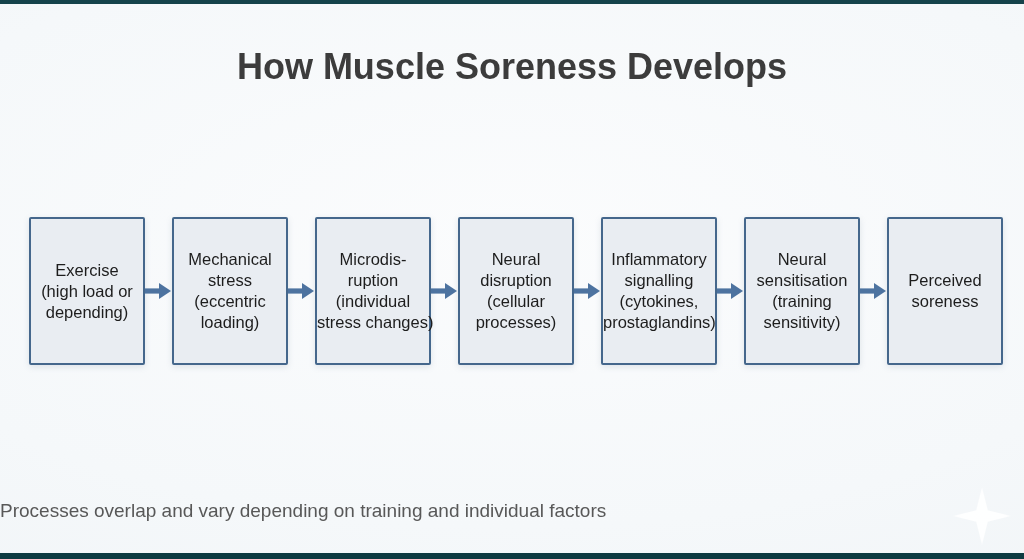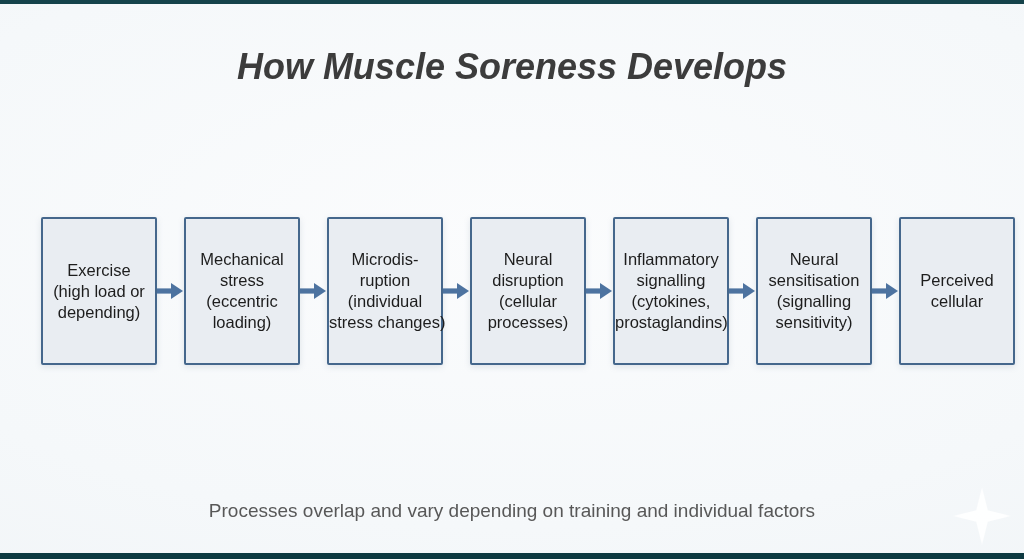--- a/index.html
+++ b/index.html
@@ -8,45 +8,44 @@
     position:relative;width:1024px;height:559px;overflow:hidden;
     background:radial-gradient(ellipse 120% 95% at 50% 42%, #fbfcfd 0%, #f5f8fa 55%, #eff3f6 100%);
   }
   .edge-bar{position:absolute;left:0;width:100%;}
   .edge-bar.top{top:0;height:4px;background:var(--top_bar,#15434b);}
   .edge-bar.bottom{bottom:0;height:6px;background:var(--bottom_bar,#0d3a41);}
   .title{
     position:absolute;top:46px;left:0;width:100%;margin:0;
     text-align:center;font-size:36px;font-weight:bold;letter-spacing:0px;
     color:var(--title_text,#3c3c3c);
-    font-style:italic;
   }
   .flow{
     position:absolute;top:217px;left:29px;width:966px;height:148px;
-    display:flex;align-items:stretch;margin-left:12px;
+    display:flex;align-items:stretch;
   }
   .flow-box{
     box-sizing:border-box;flex:0 0 116px;width:116px;
     background:var(--box_fill,#e9edf2);
     border:2px solid var(--box_border,#45678c);
     border-radius:2px;
     display:flex;flex-direction:column;justify-content:center;
     text-align:center;font-size:16.5px;line-height:21px;
     color:var(--box_text,#1d1d1d);
     box-shadow:0 2px 6px rgba(110,130,150,0.18);
   }
   .flow-box .line{white-space:nowrap;}
   .flow-gap{
     flex:1 1 auto;display:flex;align-items:center;justify-content:center;
     color:var(--arrow,#4d73a0);
   }
   .flow-gap svg{display:block;overflow:visible;}
   .footnote{
     position:absolute;top:500px;left:0;width:100%;
-    text-align:center;font-size:19px;
+    text-align:left;font-size:19px;
     color:var(--footnote_text,#585858);
   }
   .sparkle{
     position:absolute;left:953px;top:487px;width:58px;height:58px;
     background:#ffffff;
     clip-path:polygon(50% 0%, 60% 40%, 100% 50%, 60% 60%, 50% 100%, 40% 60%, 0% 50%, 40% 40%);
     filter:blur(3px);opacity:0.9;
   }
 </style>
 </head>
@@ -113,32 +112,32 @@
       </div>
       <div class="flow-gap">
         <svg width="27" height="20" viewBox="0 0 27 20">
           <rect x="0" y="7.4" width="15" height="5.2" fill="currentColor"></rect>
           <polygon points="14,2 26,10 14,18" fill="currentColor"></polygon>
         </svg>
       </div>
       <div class="flow-box">
         <div class="line">Neural</div>
         <div class="line">sensitisation</div>
-        <div class="line">(signalling</div>
+        <div class="line">(training</div>
         <div class="line">sensitivity)</div>
       </div>
       <div class="flow-gap">
         <svg width="27" height="20" viewBox="0 0 27 20">
           <rect x="0" y="7.4" width="15" height="5.2" fill="currentColor"></rect>
           <polygon points="14,2 26,10 14,18" fill="currentColor"></polygon>
         </svg>
       </div>
       <div class="flow-box">
         <div class="line">Perceived</div>
-        <div class="line">cellular</div>
+        <div class="line">soreness</div>
       </div>
     </div>
 
   <div class="footnote">Processes overlap and vary depending on training and individual factors</div>
 
   <div class="sparkle"></div>
 
   <div class="edge-bar bottom"></div>
 </div>
 

